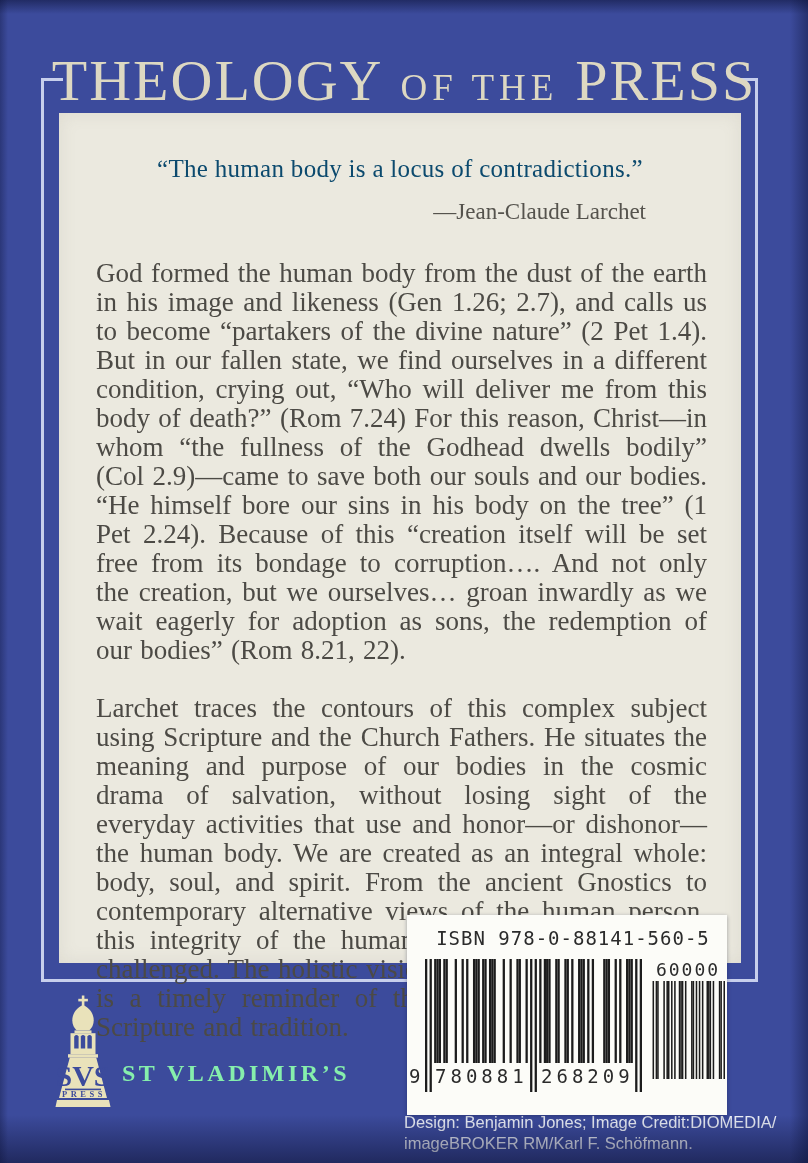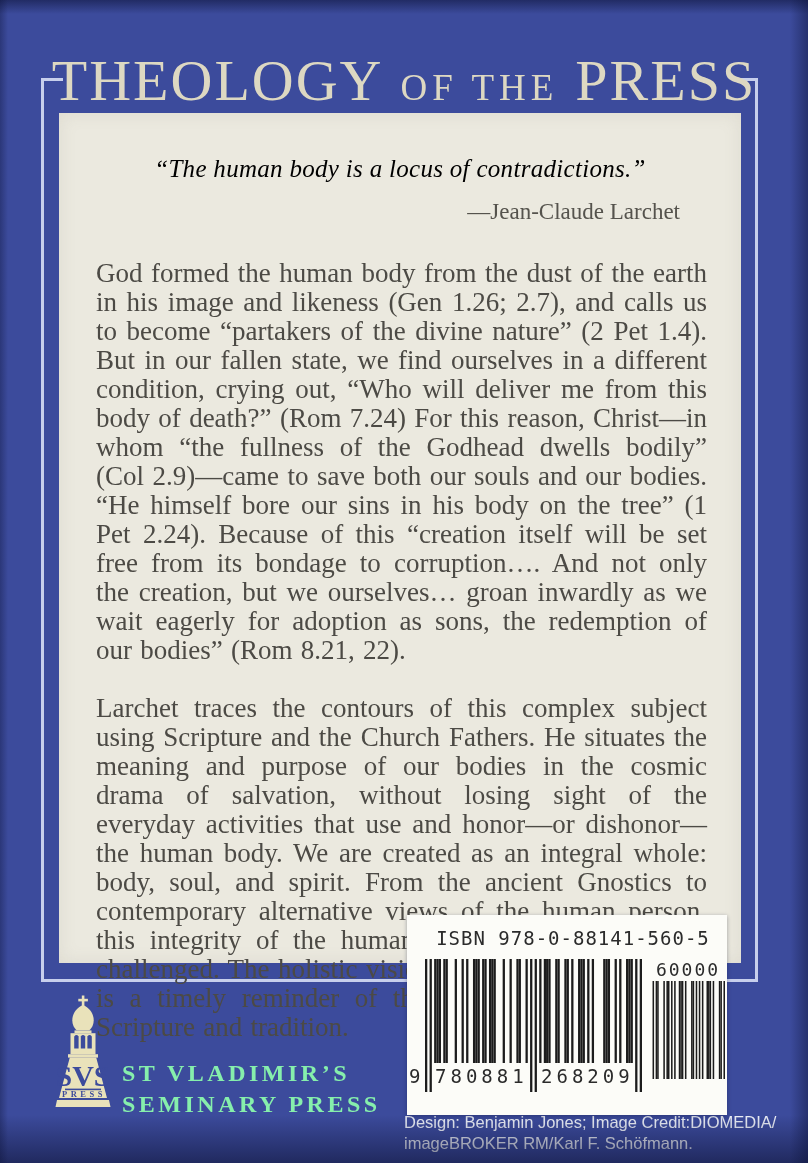--- a/index.html
+++ b/index.html
@@ -26,24 +26,24 @@
   .title-small{font-size:37px;letter-spacing:5px;}
   
   #panel{
     position:absolute;left:59px;top:113px;width:682px;height:850px;
     background:#ebe9df;
     box-shadow:inset 0 0 18px rgba(120,115,95,0.12);
     color:#4c4a45;
   }
   #quote{
     margin:42px 40px 0 40px;text-align:center;
-    font-style:italic;font-size:25px;color:#000000;letter-spacing:0.3px;
+    font-size:25px;color:#0c4a6e;letter-spacing:0.3px;
   }
   #attribution{
-    margin:16px 61px 0 0;text-align:right;
+    margin:16px 95px 0 0;text-align:right;
     font-size:23px;color:#55534d;
   }
   .body-text{
     margin:34px 34px 0 37px;
     font-size:27px;line-height:29px;text-align:justify;word-spacing:1.5px;
   }
   .body-text + .body-text{margin-top:29px;}
   
   #barcode-box{
     position:absolute;left:407px;top:915px;width:320px;height:200px;
@@ -199,21 +199,20 @@
       <path d="M27.8 41.5 Q30 38.6 32.2 41.5 L32.2 53.5 L27.8 53.5 Z"></path>
       <path d="M34.4 41.5 Q36.6 38.6 38.8 41.5 L38.8 53.5 L34.4 53.5 Z"></path>
       <text x="30" y="91" text-anchor="middle" font-family="Liberation Serif, serif" font-size="30" font-weight="bold">SVS</text>
       <rect x="12" y="93.6" width="36" height="1.6"></rect>
       <text x="31" y="102" text-anchor="middle" font-family="Liberation Serif, serif" font-size="8.5" letter-spacing="3.5" font-weight="bold">PRESS</text>
     </g>
   </svg>
 
   <div id="publisher-name">
     <div>ST VLADIMIR’S</div>
-    <div>SEMINARY PRESS</div>
   </div>
 
   <div id="credit">
     <div>Design: Benjamin Jones; Image Credit:DIOMEDIA/</div>
     <div>imageBROKER RM/Karl F. Schöfmann.</div>
   </div>
 
   <div id="edge-top" class="edge"></div>
   <div id="edge-bottom" class="edge"></div>
   <div id="edge-left" class="edge"></div>

